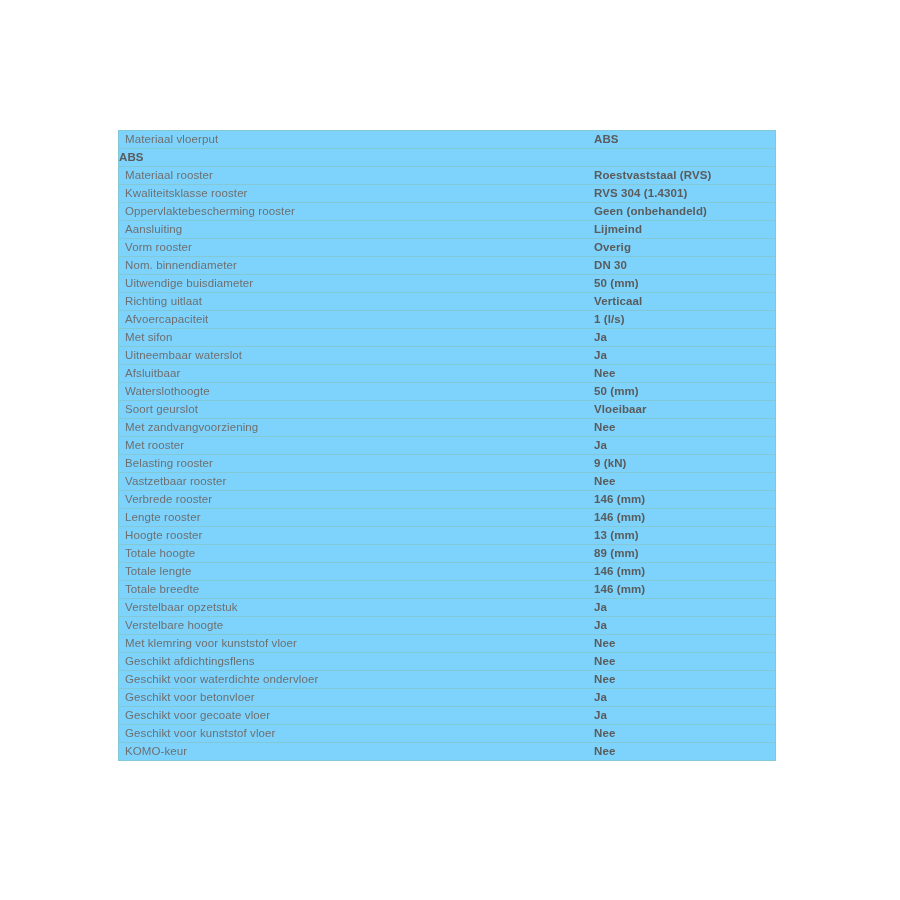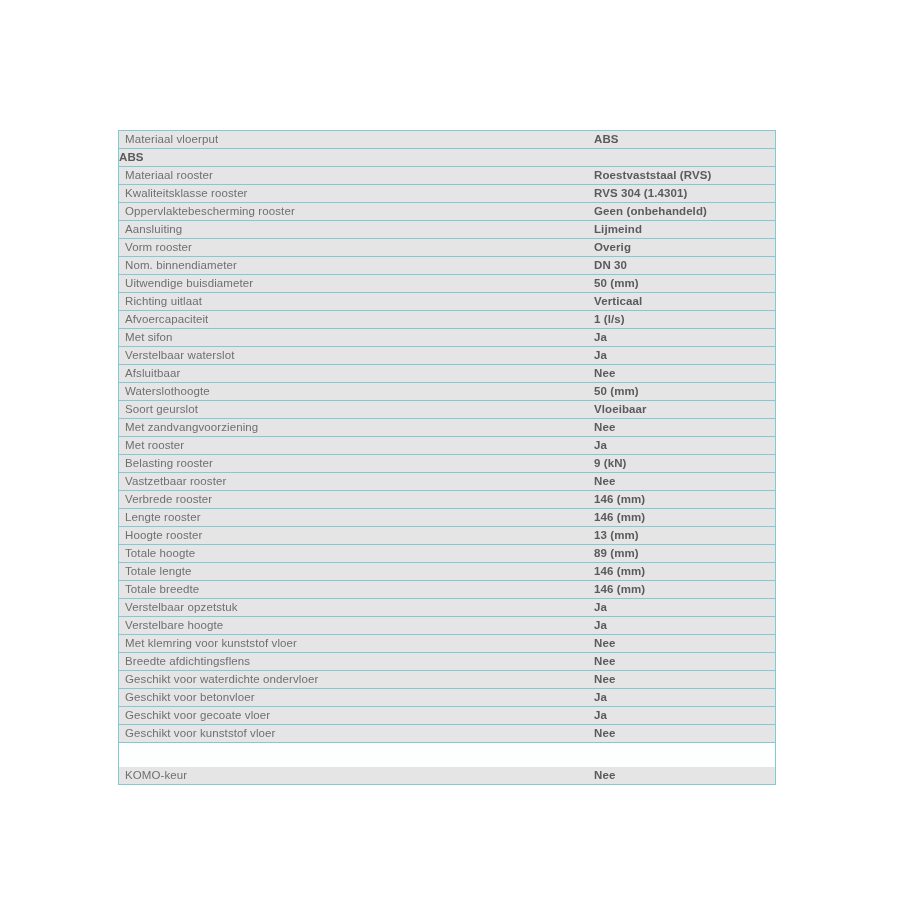--- a/index.html
+++ b/index.html
@@ -24,26 +24,25 @@
     width: 658px;
     border: 1px solid #82c8d5;
     background: #fdfefe;
     box-sizing: border-box;
   }
   .row {
     display: flex;
     height: 17px;
     line-height: 17px;
     border-bottom: 1px solid #82c8d5;
-    background: #e5e5e5;
+    background: #7dd3fc;
     overflow: hidden;
   }
   .row:last-child {
     border-bottom: none;
-    margin-top: 24px;
   }
   .cell {
     font-size: 11.5px;
     white-space: nowrap;
     overflow: hidden;
   }
   .cell.label {
     flex: 0 0 475px;
     padding-left: 6px;
     box-sizing: border-box;
@@ -104,21 +103,21 @@
       </div>
       <div class="row">
         <div class="cell label">Afvoercapaciteit</div>
         <div class="cell value">1 (l/s)</div>
       </div>
       <div class="row">
         <div class="cell label">Met sifon</div>
         <div class="cell value">Ja</div>
       </div>
       <div class="row">
-        <div class="cell label">Verstelbaar waterslot</div>
+        <div class="cell label">Uitneembaar waterslot</div>
         <div class="cell value">Ja</div>
       </div>
       <div class="row">
         <div class="cell label">Afsluitbaar</div>
         <div class="cell value">Nee</div>
       </div>
       <div class="row">
         <div class="cell label">Waterslothoogte</div>
         <div class="cell value">50 (mm)</div>
       </div>
@@ -172,21 +171,21 @@
       </div>
       <div class="row">
         <div class="cell label">Verstelbare hoogte</div>
         <div class="cell value">Ja</div>
       </div>
       <div class="row">
         <div class="cell label">Met klemring voor kunststof vloer</div>
         <div class="cell value">Nee</div>
       </div>
       <div class="row">
-        <div class="cell label">Breedte afdichtingsflens</div>
+        <div class="cell label">Geschikt afdichtingsflens</div>
         <div class="cell value">Nee</div>
       </div>
       <div class="row">
         <div class="cell label">Geschikt voor waterdichte ondervloer</div>
         <div class="cell value">Nee</div>
       </div>
       <div class="row">
         <div class="cell label">Geschikt voor betonvloer</div>
         <div class="cell value">Ja</div>
       </div>

